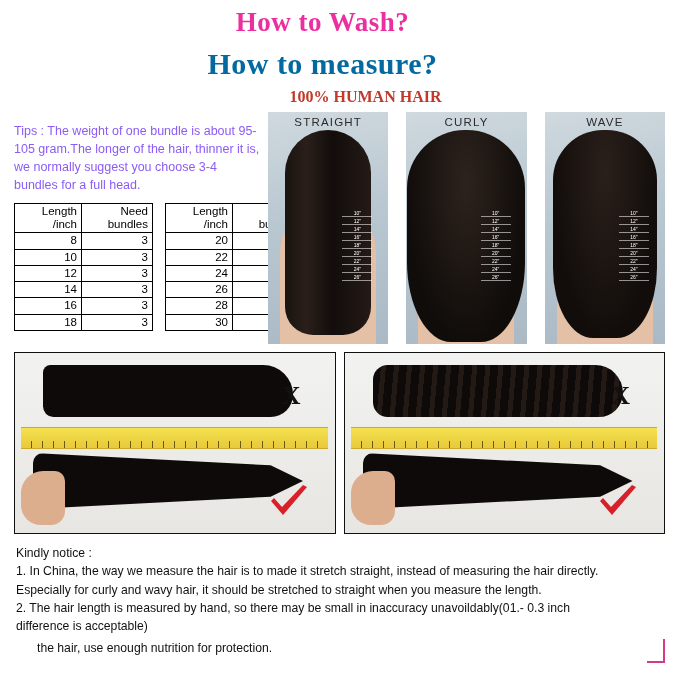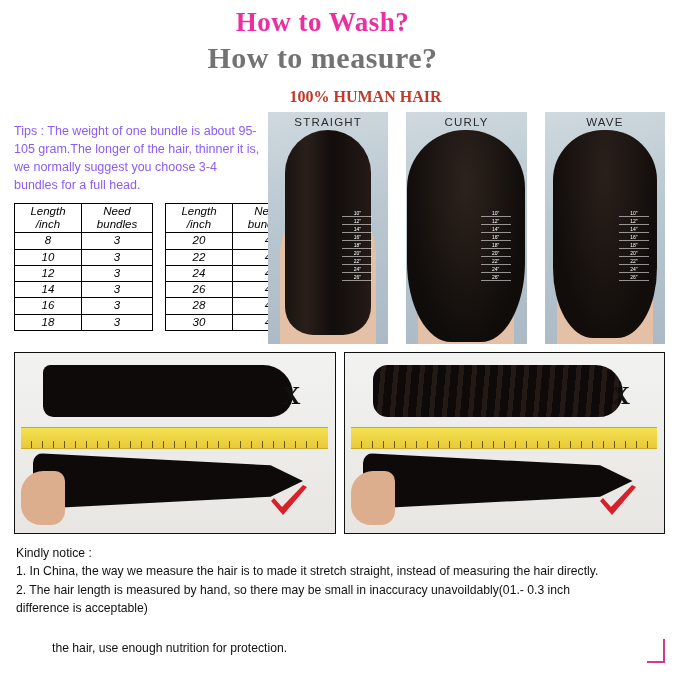--- a/index.html
+++ b/index.html
@@ -33,24 +33,24 @@
     font-weight: bold;
     font-size: 27px;
     color: #ec2fa0;
     letter-spacing: 0.5px;
     line-height: 1.1;
   }
   .title2 {
     font-family: "Liberation Serif", serif;
     font-weight: bold;
     font-size: 30px;
-    color: #737373;
+    color: #0369a1;
     letter-spacing: 0.5px;
     line-height: 1.2;
-    margin-top: 2px;
+    margin-top: 8px;
   }
   .subtitle {
     position: absolute;
     left: 0; top: 88px;
     width: 679px;
     text-align: center;
     font-family: "Liberation Serif", serif;
     font-weight: bold;
     font-size: 16px;
     color: #c0392b;
@@ -71,22 +71,21 @@
   
   .tables {
     position: absolute;
     left: 14px; top: 203px;
     display: flex;
     gap: 0px;
   }
   table.len {
     border-collapse: collapse;
     font-size: 11.5px;
-    text-align: center;
-    font-style: italic;
+    text-align: right;
   }
   table.len td, table.len th {
     border: 1px solid #000;
     padding: 1px 4px;
     font-weight: normal;
     line-height: 1.15;
   }
   table.len th {
     font-size: 11.5px;
     line-height: 1.15;
@@ -254,21 +253,21 @@
     position: absolute;
     left: 16px; top: 544px;
     width: 645px;
     font-size: 12.2px;
     line-height: 1.5;
     color: #111;
   }
   .notice .ln { display: block; }
   .tail {
     position: absolute;
-    left: 52px; top: 641px;
+    left: 37px; top: 641px;
     font-size: 12.2px;
     color: #111;
   }
   .corner {
     position: absolute;
     right: 14px; bottom: 16px;
     width: 16px; height: 22px;
     border-right: 2px solid #d4398f;
     border-bottom: 2px solid #d4398f;
   }
@@ -510,19 +509,20 @@
       <div class="x-mark">X</div>
       <svg class="check" viewBox="0 0 40 34">
         <path d="M2 16 L14 30 L38 2 L34 0 L13 22 L5 13 Z" fill="#d8202a"></path>
       </svg>
     </div>
   </div>
 
   <div class="notice">
     <span class="ln">Kindly notice :</span>
     <span class="ln">1. In China, the way we measure the hair is to made it stretch straight, instead of measuring the hair directly.</span>
+    <span class="ln">Especially for curly and wavy hair, it should be stretched to straight when you measure the length.</span>
     <span class="ln">2. The hair length is measured by hand, so there may be small in inaccuracy unavoildably(01.- 0.3 inch</span>
     <span class="ln">difference is acceptable)</span>
   </div>
   <div class="tail">the hair, use enough nutrition for protection.</div>
 
   <div class="corner"></div>
 </div>
 
 </body></html>

